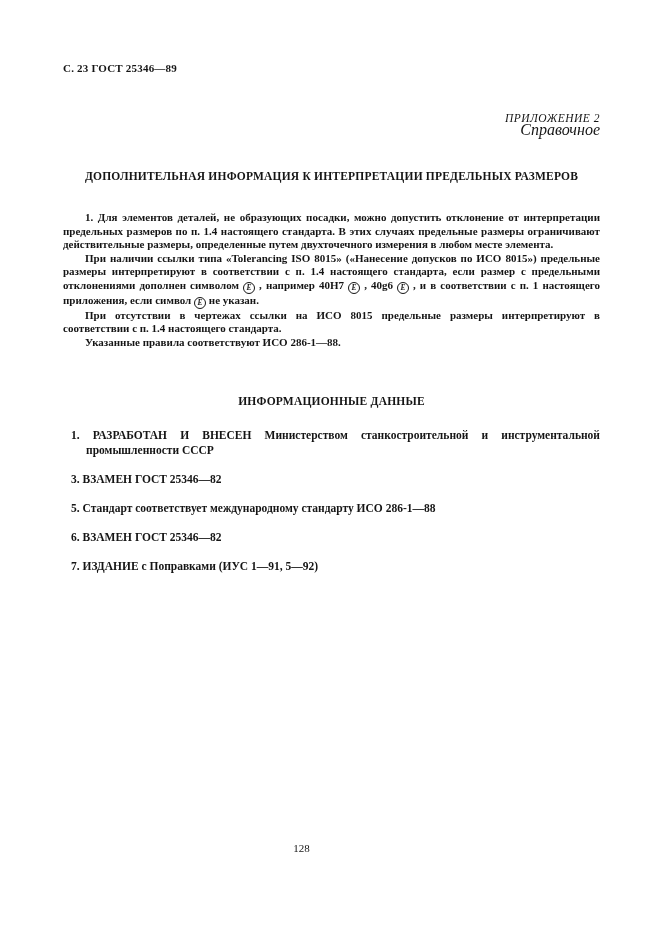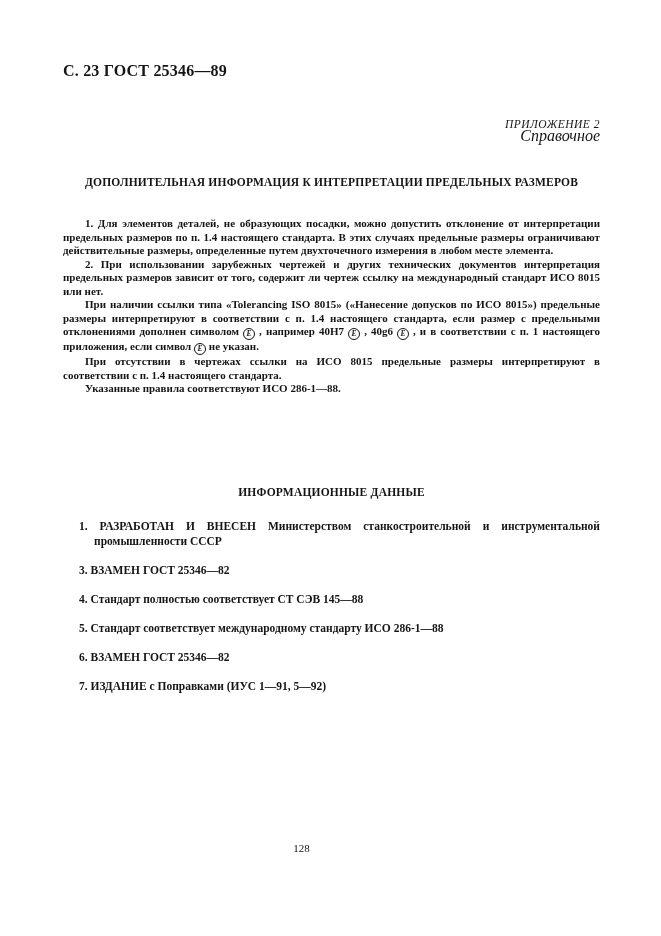--- a/index.html
+++ b/index.html
@@ -15,21 +15,21 @@
     color: #151515;
     overflow: hidden;
   }
   .page {
     position: absolute;
     top: 62px;
     left: 63px;
     width: 537px;
   }
   .hdr-left {
-    font-size: 16px;
+    font-size: 11px;
     font-weight: bold;
     letter-spacing: 0.2px;
   }
   .appendix {
     margin-top: 38px;
     text-align: right;
     font-style: italic;
     line-height: 12px;
   }
   .appendix-label {
@@ -64,35 +64,35 @@
     border: 0.8px solid #151515;
     border-radius: 50%;
     font-size: 7.5px;
     font-style: italic;
     line-height: 9.5px;
     text-align: center;
     vertical-align: -1px;
     text-indent: 0;
   }
   .info-title {
-    margin-top: 90px;
+    margin-top: 46px;
     text-align: center;
     font-size: 11.5px;
     font-weight: bold;
     letter-spacing: 0.2px;
   }
   .info-list {
     margin-top: 21px;
     font-size: 11.5px;
     font-weight: bold;
     line-height: 15px;
     text-align: justify;
   }
   .info-list p {
-    margin: 0 0 14px 16px;
+    margin: 0 0 14px 8px;
     padding-left: 15px;
     text-indent: -15px;
   }
   .footer-num {
     position: absolute;
     top: 842px;
     left: 0;
     width: 603px;
     text-align: center;
     font-size: 11px;
@@ -107,32 +107,30 @@
 
   <div class="appendix">
     <div class="appendix-label">ПРИЛОЖЕНИЕ 2</div>
     <div class="appendix-note">Справочное</div>
   </div>
 
   <div class="sec-title">ДОПОЛНИТЕЛЬНАЯ ИНФОРМАЦИЯ К ИНТЕРПРЕТАЦИИ ПРЕДЕЛЬНЫХ РАЗМЕРОВ</div>
 
   <div class="bodytext">
     <p>1. Для элементов деталей, не образующих посадки, можно допустить отклонение от интерпретации предельных размеров по п. 1.4 настоящего стандарта. В этих случаях предельные размеры ограничивают действительные размеры, определенные путем двухточечного измерения в любом месте элемента.</p>
-    <p>2. При использовании зарубежных чертежей и других технических документов интерпретация предельных размеров зависит от того, содержит ли чертеж ссылку на международный стандарт ИСО 8015 или нет.</p>
     <p><span>При наличии ссылки типа «Tolerancing ISO 8015» («Нанесение допусков по ИСО 8015») предельные размеры интерпретируют в соответствии с п. 1.4 настоящего стандарта, если размер с предельными отклонениями дополнен символом</span> <span class="ce">E</span> <span>, например 40H7</span> <span class="ce">E</span> <span>, 40g6</span> <span class="ce">E</span> <span>, и в соответствии с п. 1 настоящего приложения, если символ</span> <span class="ce">E</span> <span>не указан.</span></p>
     <p>При отсутствии в чертежах ссылки на ИСО 8015 предельные размеры интерпретируют в соответствии с п. 1.4 настоящего стандарта.</p>
     <p>Указанные правила соответствуют ИСО 286-1—88.</p>
   </div>
 
   <div class="info-title">ИНФОРМАЦИОННЫЕ ДАННЫЕ</div>
 
   <div class="info-list">
     <p><span>1.</span> <span>РАЗРАБОТАН И ВНЕСЕН Министерством станкостроительной и инструментальной промышленности СССР</span></p>
     <p><span>3.</span> <span>ВЗАМЕН ГОСТ 25346—82</span></p>
-    <p><span>4.</span> <span>Стандарт полностью соответствует СТ СЭВ 145—88</span></p>
     <p><span>5.</span> <span>Стандарт соответствует международному стандарту ИСО 286-1—88</span></p>
     <p><span>6.</span> <span>ВЗАМЕН ГОСТ 25346—82</span></p>
     <p><span>7.</span> <span>ИЗДАНИЕ с Поправками (ИУС 1—91, 5—92)</span></p>
   </div>
 
 </div>
 
 <div class="footer-num">128</div>
 
 </body></html>

